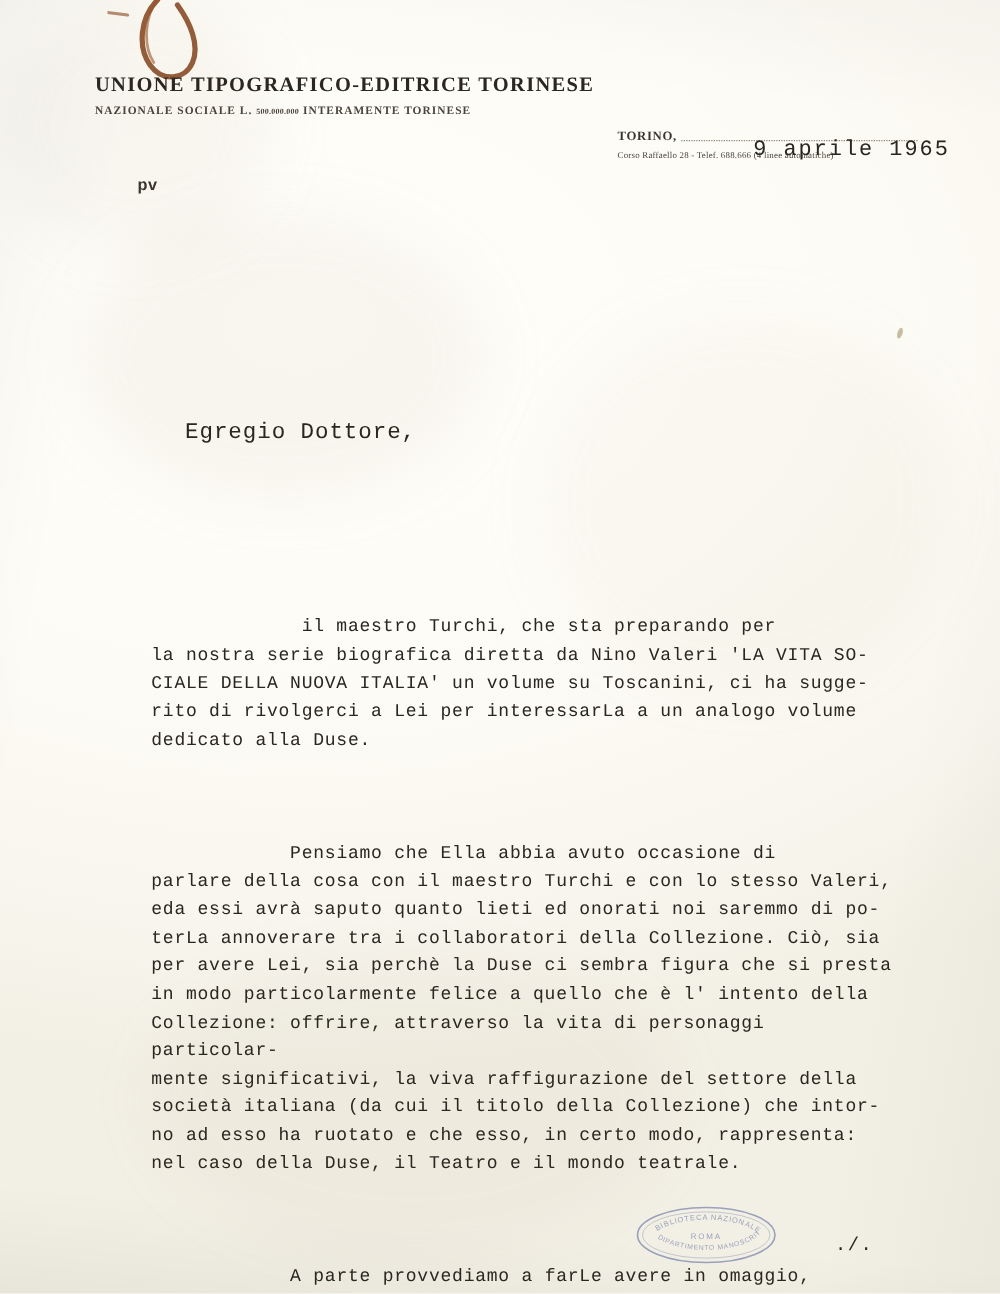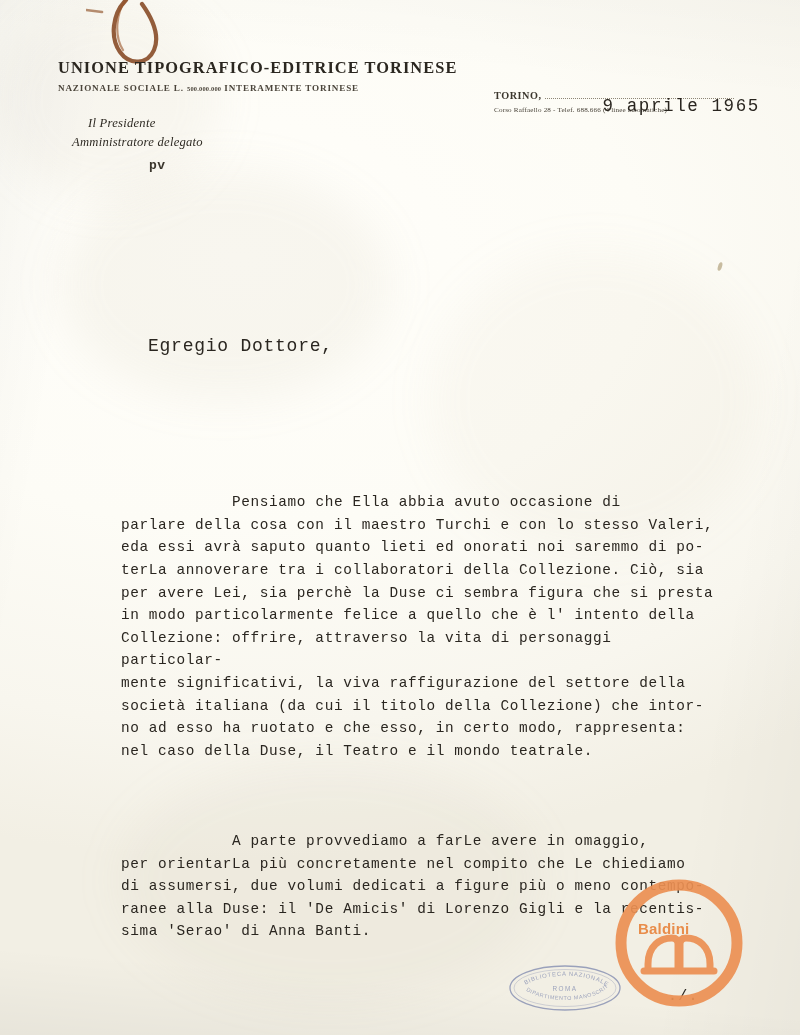--- a/index.html
+++ b/index.html
@@ -36,21 +36,21 @@
     filter: blur(22px);
   }
   .blotch-a { left: 60px;  top: 170px; width: 330px; height: 230px; background: rgba(190,178,150,0.10); }
   .blotch-b { left: 430px; top: 250px; width: 330px; height: 300px; background: rgba(195,184,158,0.07); }
   .blotch-c { left: 120px; top: 760px; width: 420px; height: 240px; background: rgba(188,176,148,0.08); }
   .blotch-d { left: 0px;   top: 0px;   width: 220px; height: 200px; background: rgba(200,190,165,0.10); }
 
   
   .letterhead {
     position: absolute;
-    left: 58px;
+    left: 76px;
     top: 58px;
     width: 420px;
   }
   .company-name {
     font-family: "Liberation Serif", serif;
     font-weight: bold;
     font-size: 16.4px;
     letter-spacing: 1.05px;
     color: #2b2720;
     white-space: nowrap;
@@ -83,34 +83,33 @@
     margin-left: 16px;
     letter-spacing: 0.25px;
   }
   .role-admin {
     font-size: 12.6px;
     letter-spacing: 0.25px;
   }
   .initials {
     position: absolute;
     left: 110px;
-    top: 158px;
-    font-family: Liberation Mono, monospace;
+    top: 140px;
+    font-family: Liberation Sans, sans-serif;
     font-weight: bold;
     font-size: 13px;
     color: #3a352c;
     letter-spacing: 0.4px;
-    margin-left: 39px;
   }
 
   
   .date-block {
     position: absolute;
     left: 494px;
-    top: 90px;
+    top: 104px;
     width: 240px;
   }
   .date-row {
     display: flex;
     align-items: flex-end;
   }
   .city-label {
     font-family: "Liberation Serif", serif;
     font-weight: bold;
     font-size: 10.2px;
@@ -260,39 +259,40 @@
 
   <div class="letterhead">
     <div class="company-name">UNIONE TIPOGRAFICO-EDITRICE TORINESE</div>
     <div class="capital-line">
       <span>NAZIONALE  SOCIALE  L.</span>
       <span class="capital-amount">500.000.000</span>
       <span>INTERAMENTE  TORINESE</span>
     </div>
   </div>
 
-  <div class="role-block">
-    <div class="role-president">Il Presidente</div>
-    <div class="role-admin">Amministratore delegato</div>
-  </div>
   <div class="initials">pv</div>
 
   <div class="date-block">
     <div class="date-row">
       <span class="city-label">TORINO,</span>
       <span class="date-rule">
         <span class="date-value">9 aprile 1965</span>
       </span>
     </div>
     <div class="address-line">Corso Raffaello 28 - Telef. 688.666 (4 linee automatiche)</div>
   </div>
 
   <div class="salutation">Egregio Dottore,</div>
 
   <div class="body-text">
+    <p class="para">             il maestro Turchi, che sta preparando per
+la nostra serie biografica diretta da Nino Valeri 'LA VITA SO-
+CIALE DELLA NUOVA ITALIA' un volume su Toscanini, ci ha sugge-
+rito di rivolgerci a Lei per interessarLa a un analogo volume
+dedicato alla Duse.</p>
     <p class="para">            Pensiamo che Ella abbia avuto occasione di
 parlare della cosa con il maestro Turchi e con lo stesso Valeri,
 eda essi avrà saputo quanto lieti ed onorati noi saremmo di po-
 terLa annoverare tra i collaboratori della Collezione. Ciò, sia
 per avere Lei, sia perchè la Duse ci sembra figura che si presta
 in modo particolarmente felice a quello che è l' intento della
 Collezione: offrire, attraverso la vita di personaggi particolar-
 mente significativi, la viva raffigurazione del settore della
 società italiana (da cui il titolo della Collezione) che intor-
 no ad esso ha ruotato e che esso, in certo modo, rappresenta:
@@ -316,25 +316,14 @@
       <text font-family="Liberation Sans, sans-serif" font-size="6" fill="#4a5a96" letter-spacing="0.7">
         <textPath href="#arcTop" startOffset="8%">BIBLIOTECA NAZIONALE</textPath>
       </text>
       <text font-family="Liberation Sans, sans-serif" font-size="5.4" fill="#4a5a96" letter-spacing="0.6">
         <textPath href="#arcBot" startOffset="6%">DIPARTIMENTO MANOSCRITTI</textPath>
       </text>
       <text x="59" y="29" text-anchor="middle" font-family="Liberation Sans, sans-serif" font-size="6.4" fill="#4a5a96" letter-spacing="1.4">ROMA</text>
     </svg>
   </div>
 
-  <div class="watermark">
-    <svg width="142" height="142" viewBox="0 0 142 142">
-      <circle cx="71" cy="71" r="58" fill="none" stroke="#ec8f52" stroke-width="11" opacity="0.92"></circle>
-      <g fill="none" stroke="#ec8f52" stroke-width="7" stroke-linecap="round" opacity="0.92">
-        <path d="M40 98 L40 92 C40 74, 52 66, 64 66 C68 66, 70 68, 70 72 L70 98"></path>
-        <path d="M102 98 L102 92 C102 74, 90 66, 78 66 C74 66, 72 68, 72 72 L72 98"></path>
-        <path d="M36 99 L106 99"></path>
-      </g>
-    </svg>
-    <div class="watermark-word">Baldini</div>
-  </div>
 
 </div>
 
 </body></html>

